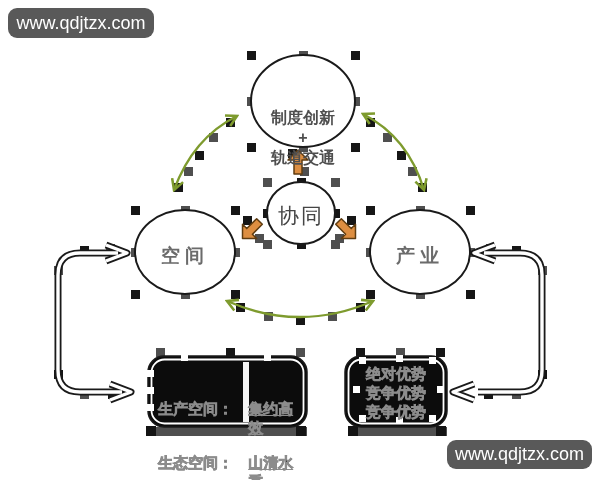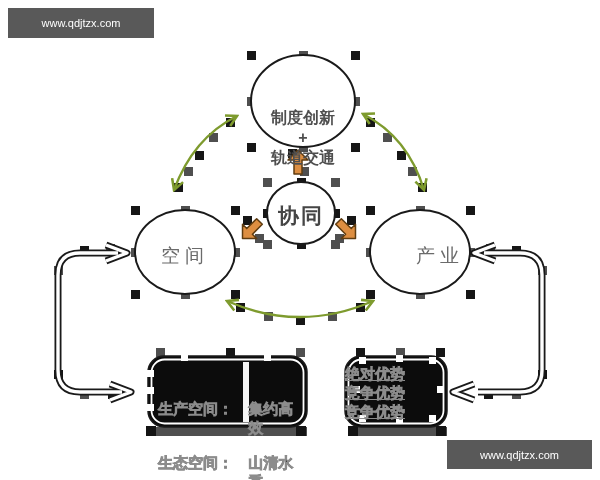--- a/index.html
+++ b/index.html
@@ -6,37 +6,37 @@
   #stage{position:relative;width:600px;height:480px;background:#fff;overflow:hidden;
          font-family:"Liberation Sans","DejaVu Sans",sans-serif;}
   #diagram-svg{position:absolute;left:0;top:0;z-index:1;}
   .txt{position:absolute;z-index:2;}
 
   .green-stroke{stroke:var(--green-arrow);}
   .circle-shape{fill:#ffffff;stroke:#1a1a1a;stroke-width:2;}
 
   .label-top{left:243px;top:69px;width:120px;text-align:center;font-size:16px;font-weight:bold;
              color:#4f4f4f;line-height:20px;margin-top:39px;}
-  .label-center{left:261px;top:202px;width:80px;text-align:center;font-size:21px;font-weight:bold;
+  .label-center{left:261px;top:202px;width:80px;text-align:center;font-size:21px;font-weight:normal;
              color:#454545;letter-spacing:2px;}
-  .label-side{width:100px;top:243px;text-align:center;font-size:19px;font-weight:normal;
+  .label-side{width:100px;top:243px;text-align:center;font-size:19px;font-weight:bold;
              color:#6b6b6b;letter-spacing:5px;}
   .label-left{left:135px;}
-  .label-right{left:370px;margin-left:20px;}
+  .label-right{left:370px;}
 
   .boxtext{font-size:15px;font-weight:bold;line-height:19px;color:#141414;
            -webkit-text-stroke:0.7px #8c8c8c;}
   .leftbox-text{left:158px;top:364px;width:146px;}
   .leftbox-row{display:flex;height:19px;margin-top:35px;}
   .leftbox-row .lbl{display:inline-block;width:84px;}
-  .leftbox-row .val{display:inline-block;margin-left:12px;}
-  .rightbox-text{left:345px;top:364px;width:102px;text-align:left;text-decoration:underline;}
+  .leftbox-row .val{display:inline-block;margin-left:12px;text-decoration:underline;}
+  .rightbox-text{left:345px;top:364px;width:102px;text-align:center;}
 
   .watermark{position:absolute;z-index:3;background:var(--watermark-bg);color:#ffffff;
-             font-size:11px;display:flex;align-items:center;justify-content:center;}
+             font-size:18px;display:flex;align-items:center;justify-content:center;border-radius:9px;}
   .wm-top{left:8px;top:8px;width:146px;height:30px;}
   .wm-bottom{left:447px;top:440px;width:145px;height:29px;}
 </style>
 </head>
 <body>
 
 <div id="stage">
 
   <svg id="diagram-svg" width="600" height="480" viewBox="0 0 600 480">
 

